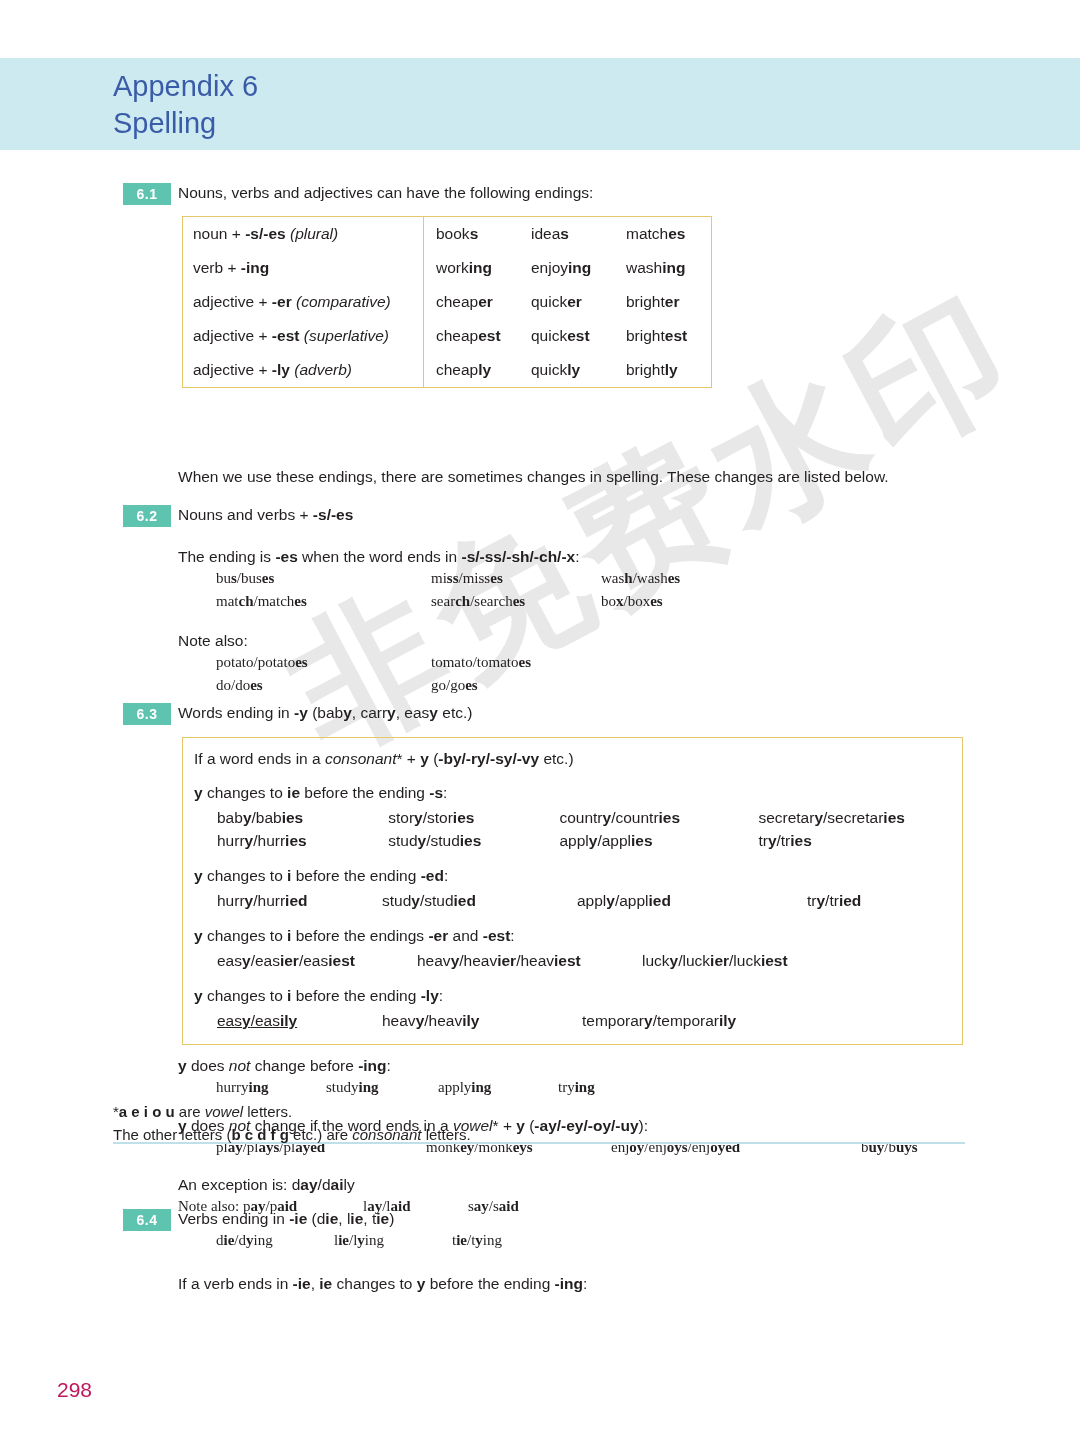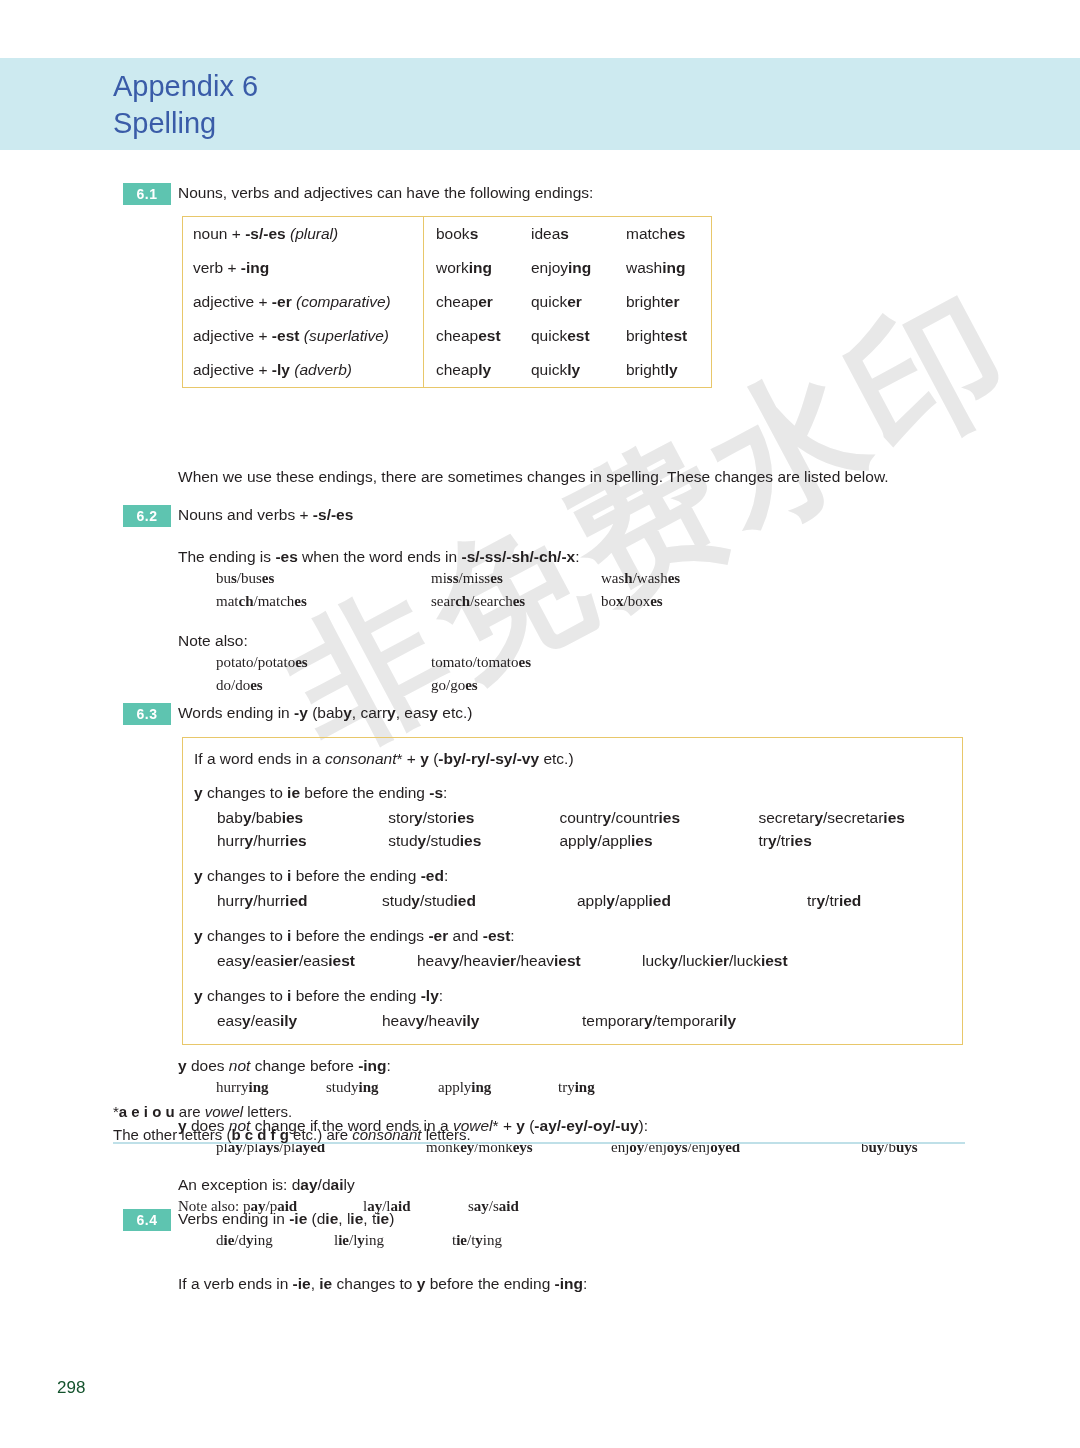--- a/index.html
+++ b/index.html
@@ -141,22 +141,22 @@
     position: absolute;
     left: 113px;
     top: 1100px;
     font-size: 15px;
     line-height: 23px;
   }
   .pagenum {
     position: absolute;
     left: 57px;
     top: 1378px;
-    font-size: 17px;
-    color: #14532d;
+    font-size: 21px;
+    color: #be185d;
   }
 </style>
 </head>
 <body>
 
 <div class="watermark">非免费水印</div>
 
 <div class="page">
 
   <div class="header-band">
@@ -270,21 +270,21 @@
           <span style="display: inline-block; width: 150px;">tr<b>y</b>/tr<b>ied</b></span>
         </div>
         <div class="rb-head" style="margin-top: 11px;"><b>y</b> changes to <b>i</b> before the endings <b>-er</b> and <b>-est</b>:</div>
         <div class="rb-ex">
           <span style="display: inline-block; width: 200px;">eas<b>y</b>/eas<b>ier</b>/eas<b>iest</b></span>
           <span style="display: inline-block; width: 225px;">heav<b>y</b>/heav<b>ier</b>/heav<b>iest</b></span>
           <span style="display: inline-block; width: 200px;">luck<b>y</b>/luck<b>ier</b>/luck<b>iest</b></span>
         </div>
         <div class="rb-head" style="margin-top: 11px;"><b>y</b> changes to <b>i</b> before the ending <b>-ly</b>:</div>
         <div class="rb-ex">
-          <span style="display: inline-block; width: 165px;">eas<b>y</b>/eas<b>ily</b></span>
+          <span style="display: inline-block; width: 165px; text-decoration: underline;">eas<b>y</b>/eas<b>ily</b></span>
           <span style="display: inline-block; width: 200px;">heav<b>y</b>/heav<b>ily</b></span>
           <span style="display: inline-block; width: 250px;">temporar<b>y</b>/temporar<b>ily</b></span>
         </div>
       </div>
 
     <div id="y-rules-after" style="margin-top:10px;">
         <div class="body-text" style="margin-top: 8px;"><b>y</b> does <i>not</i> change before <b>-ing</b>:</div>
         <div class="body-text indent exrow">
           <span style="display: inline-block; width: 110px;">hurry<b>ing</b></span>
           <span style="display: inline-block; width: 112px;">study<b>ing</b></span>

